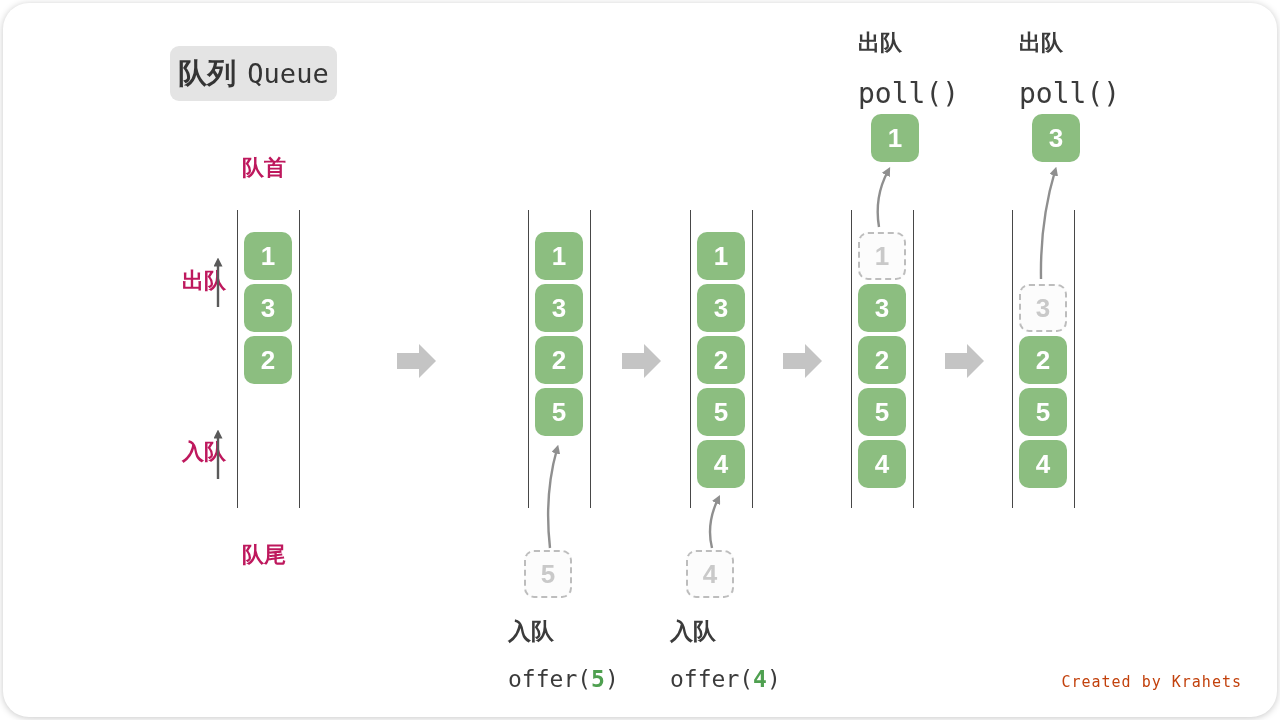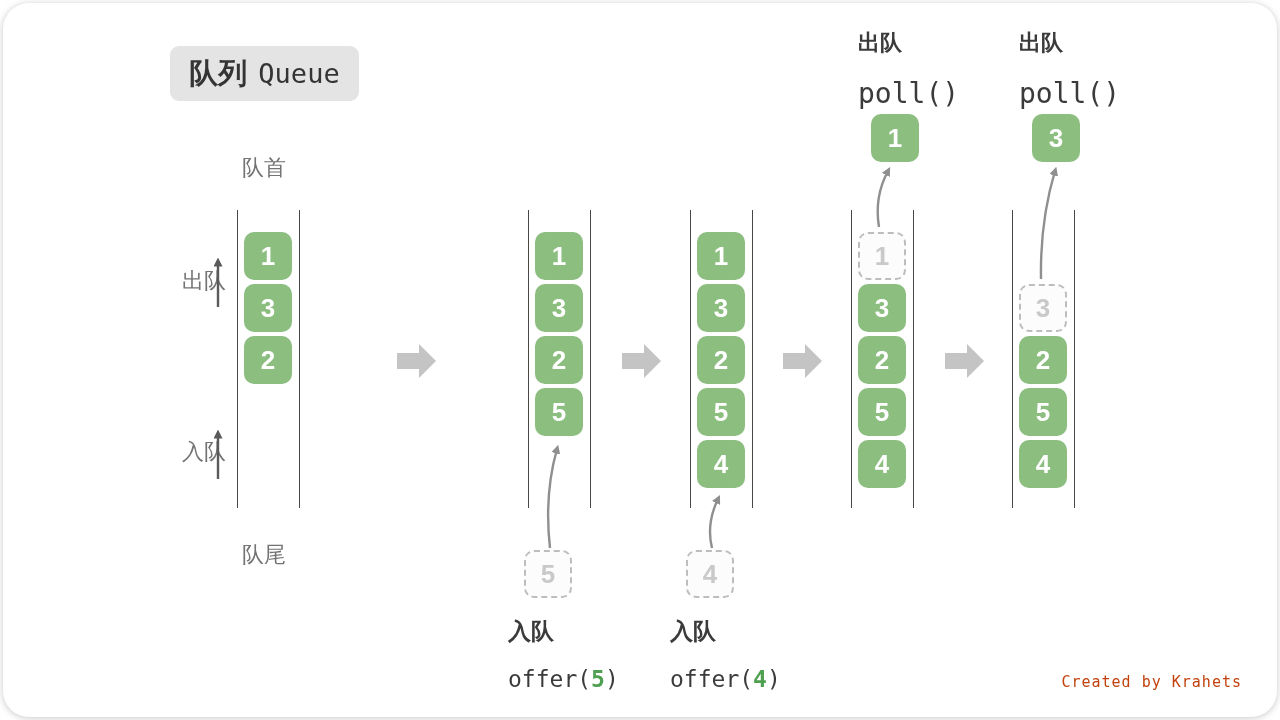--- a/index.html
+++ b/index.html
@@ -7,28 +7,28 @@
   body { font-family: "Liberation Sans", "DejaVu Sans", sans-serif; color: #3b3b3b; }
 
   #card {
     position: absolute; left: 3px; top: 3px; width: 1274px; height: 714px;
     background: #ffffff; border-radius: 26px;
     box-shadow: 0 1px 7px rgba(0,0,0,0.22);
   }
   #stage { position: absolute; left: 0; top: 0; width: 1280px; height: 720px; }
 
   .badge {
-    position: absolute; left: 170px; top: 46px; width: 189px; height: 55px;
+    position: absolute; left: 170px; top: 46px; width: 167px; height: 55px;
     background: #e4e4e4; border-radius: 9px;
     display: flex; align-items: center; justify-content: center; gap: 11px;
   }
   .badge .cjk { font-size: 29px; font-weight: 700; color: #343434; }
   .badge .en  { font-size: 27px; font-family: "DejaVu Sans Mono", "Liberation Mono", monospace; color: #343434; }
 
-  .side-label { position: absolute; font-size: 22px; font-weight: 400; color: #737373; white-space: nowrap; text-align: right; }
+  .side-label { position: absolute; font-size: 22px; font-weight: 700; color: #be185d; white-space: nowrap; text-align: right; }
 
   .vline { position: absolute; width: 0; border-left: 1.7px solid #474747; }
 
   .qbox {
     position: absolute; width: 48px; height: 48px; border-radius: 10px;
     display: flex; align-items: center; justify-content: center;
     font-size: 26px; font-weight: 700;
   }
   .qbox.solid { background: #8CBE80; color: #ffffff; }
   .qbox.dashed {

